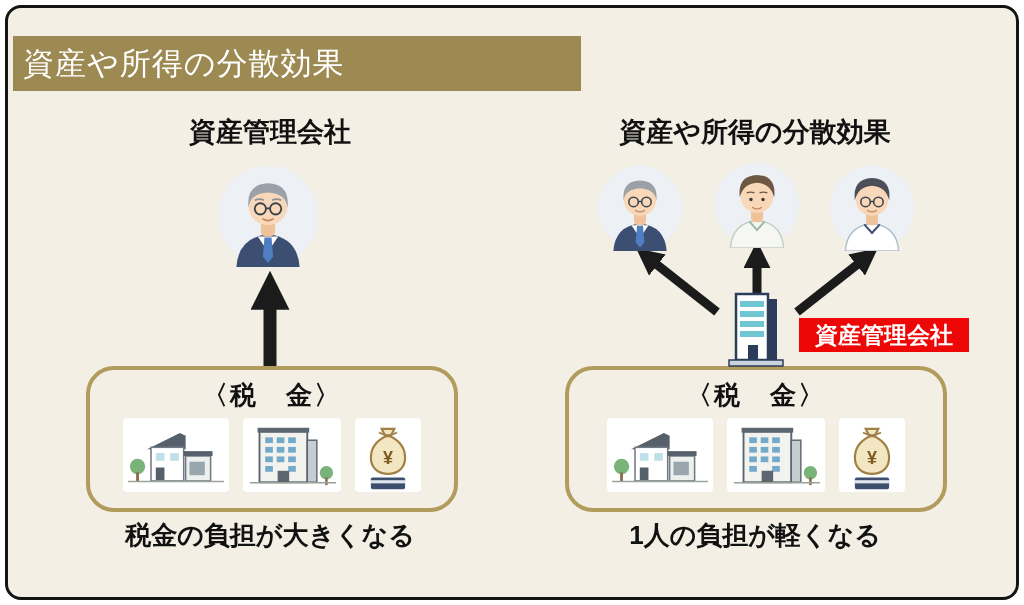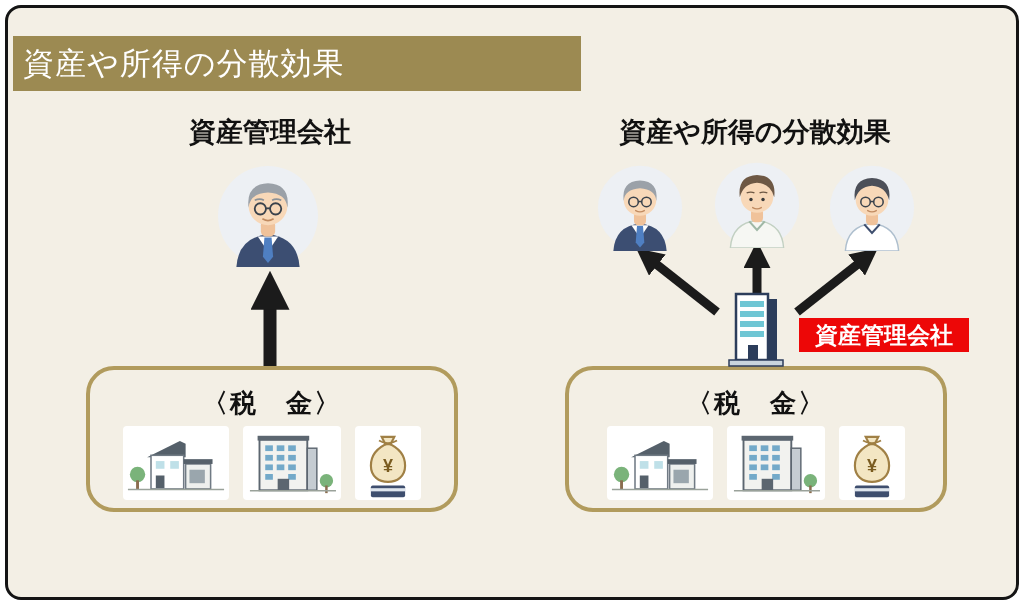--- a/index.html
+++ b/index.html
@@ -41,21 +41,21 @@
     background: #ed0707; color: #ffffff; font-size: 23px; font-weight: bold;
     padding: 0 16px; z-index: 4; white-space: nowrap;
   }
   .tax-box {
     position: absolute; border: 4px solid #b19b5d; border-radius: 28px; z-index: 2;
   }
   .left-box  { left: 86px;  top: 366px; width: 372px; height: 146px; }
   .right-box { left: 565px; top: 366px; width: 382px; height: 146px; }
   .tax-label {
     text-align: center; font-size: 26px; font-weight: bold; color: #111;
-    margin-top: 16px; letter-spacing: 2px;
+    margin-top: 8px; letter-spacing: 2px;
   }
   .asset-row {
     display: flex; justify-content: center; align-items: flex-end;
     gap: 14px; margin-top: 5px;
   }
   .tile { background: #ffffff; border-radius: 4px; display: flex; align-items: center; justify-content: center; }
   .tile-house     { width: 106px; height: 74px; }
   .tile-apartment { width: 98px;  height: 74px; }
   .tile-money     { width: 66px;  height: 74px; }
   .caption {
@@ -153,20 +153,21 @@
           <path d="M22,15 Q32,21 42,15" fill="none" stroke="#a08045" stroke-width="2"></path>
           <text x="32" y="50" font-size="20" font-weight="bold" fill="#7a5c20" text-anchor="middle">¥</text>
           <rect x="13" y="65" width="38" height="13" rx="2" fill="#3e4e6e"></rect>
           <rect x="13" y="68" width="38" height="3.5" fill="#dfe6ee"></rect>
         </svg>
       </div>
     </div>
   </div>
 
   <div class="caption left-caption">
+    <div>税金の負担が大きくなる</div>
   </div>
 
   <div class="heading right-heading">資産や所得の分散効果</div>
 
   <div class="avatar avatar-r1">
     <svg viewBox="0 0 100 100">
       <circle cx="50" cy="50" r="49" fill="#edf0f4"></circle>
       <path d="M19,100 Q21,71 50,68 Q79,71 81,100 Z" fill="#3c4e72"></path>
       <polygon points="40,70 60,70 50,85" fill="#ffffff"></polygon>
       <polygon points="46.5,71 53.5,71 55,90 50,96 45,90" fill="#4f7fc2"></polygon>
@@ -284,15 +285,16 @@
           <path d="M22,15 Q32,21 42,15" fill="none" stroke="#a08045" stroke-width="2"></path>
           <text x="32" y="50" font-size="20" font-weight="bold" fill="#7a5c20" text-anchor="middle">¥</text>
           <rect x="13" y="65" width="38" height="13" rx="2" fill="#3e4e6e"></rect>
           <rect x="13" y="68" width="38" height="3.5" fill="#dfe6ee"></rect>
         </svg>
       </div>
     </div>
   </div>
 
   <div class="caption right-caption">
+    <div>1人の負担が軽くなる</div>
   </div>
 
 </div>
 
 </body></html>

